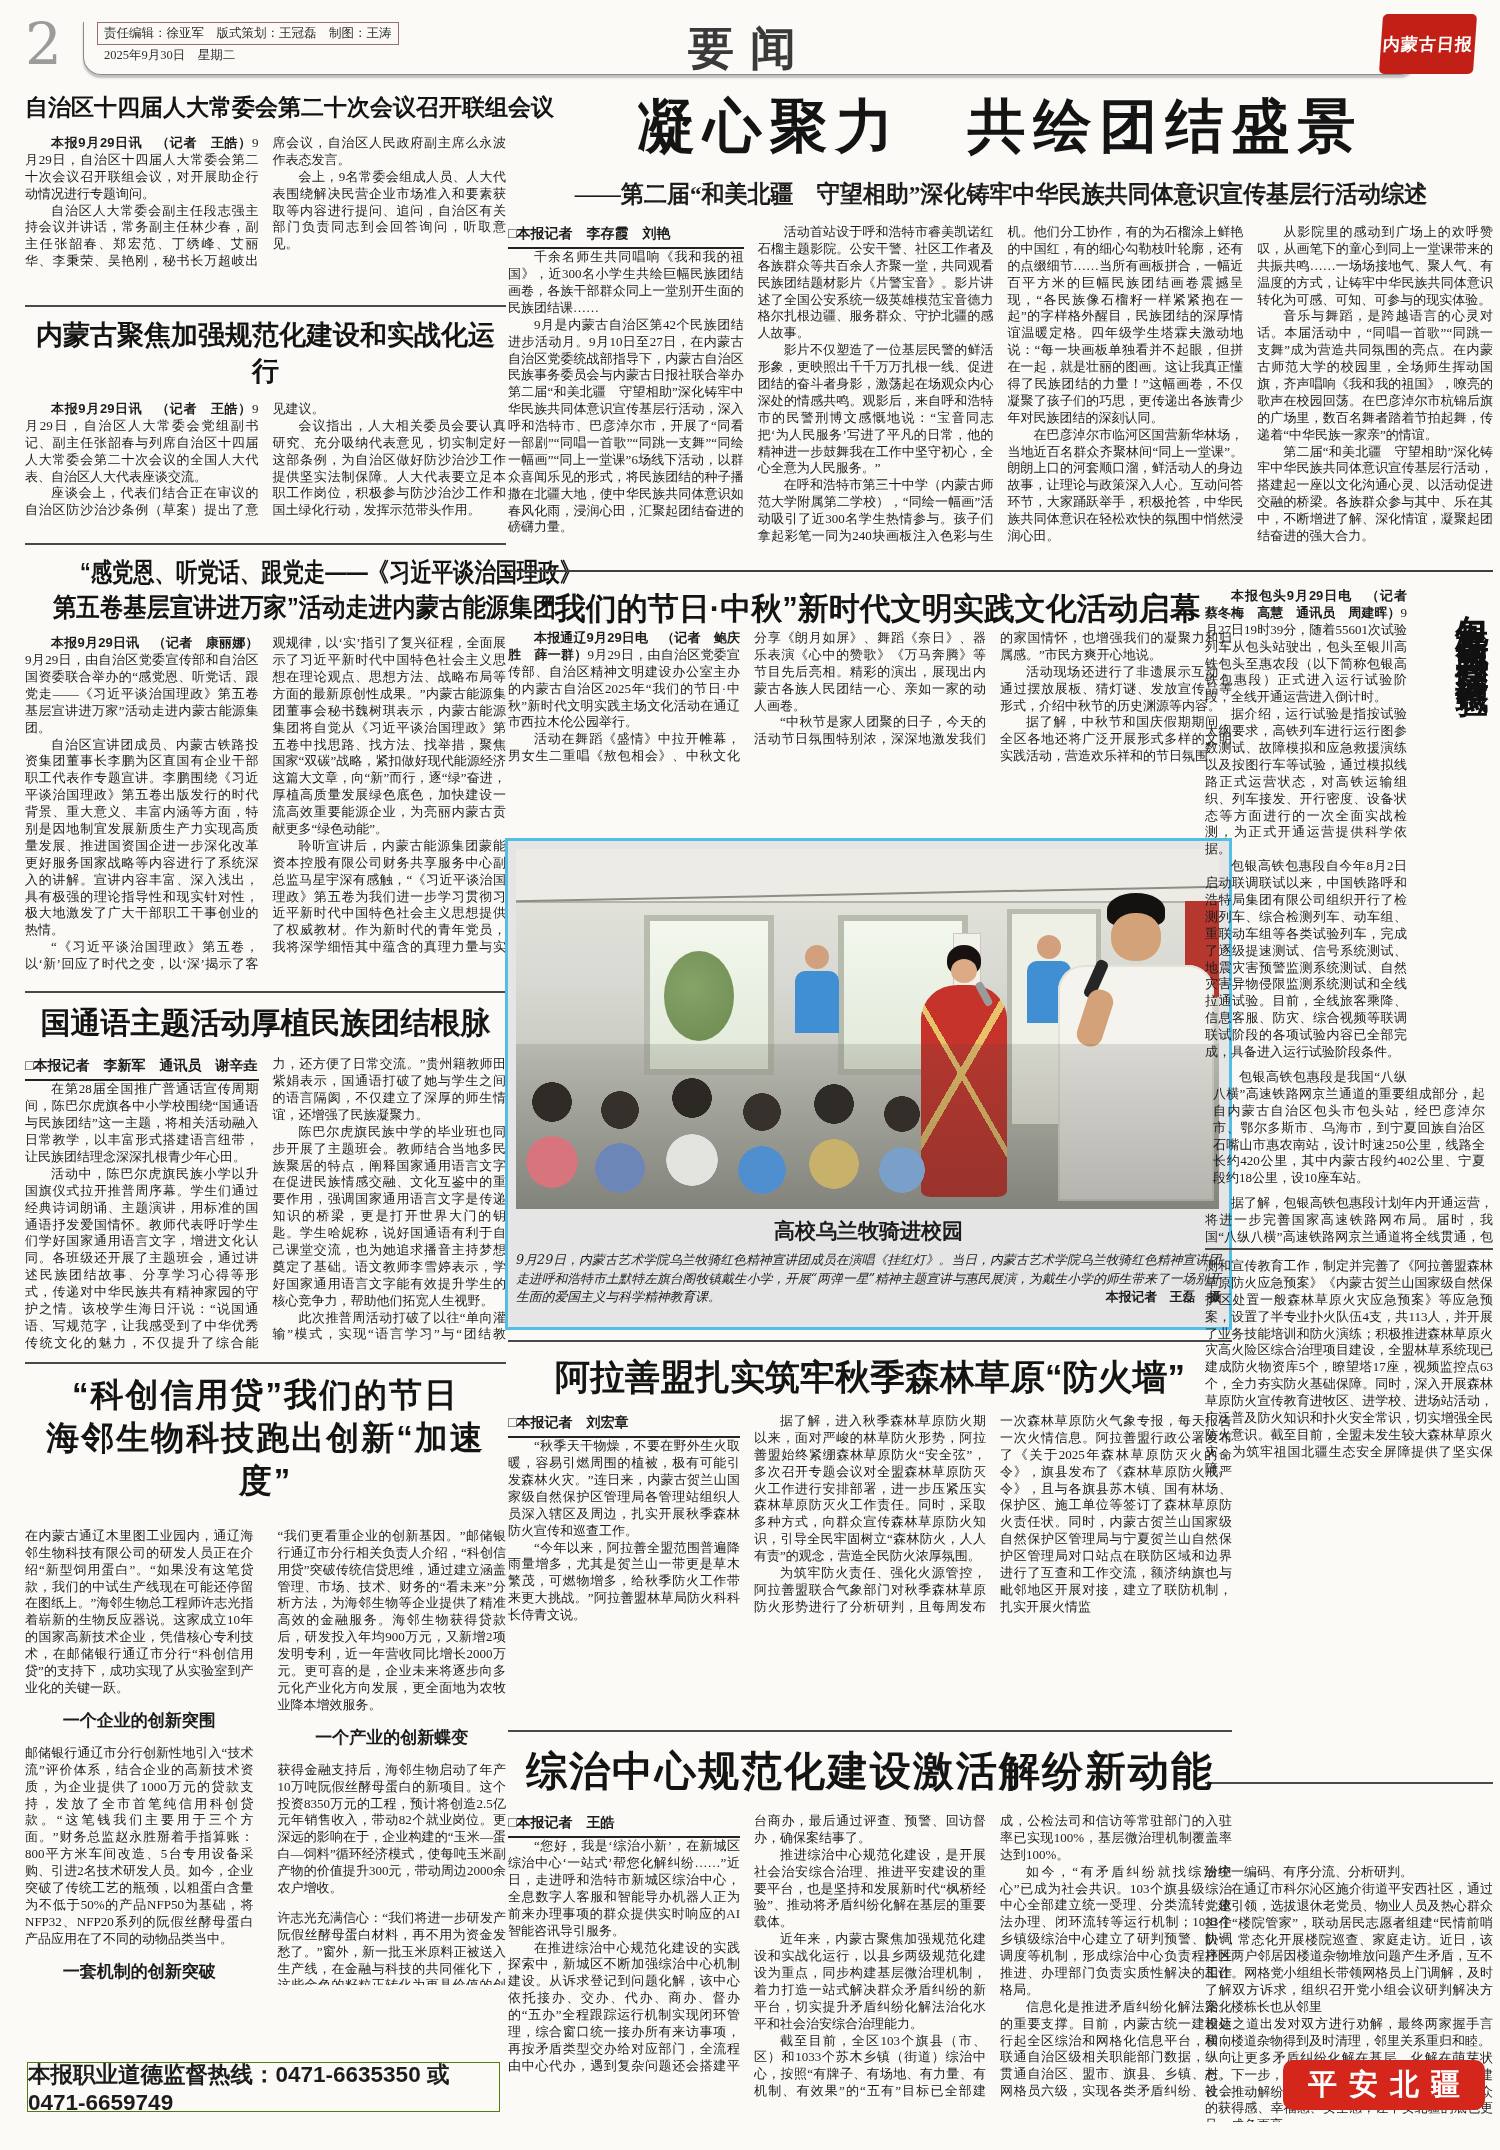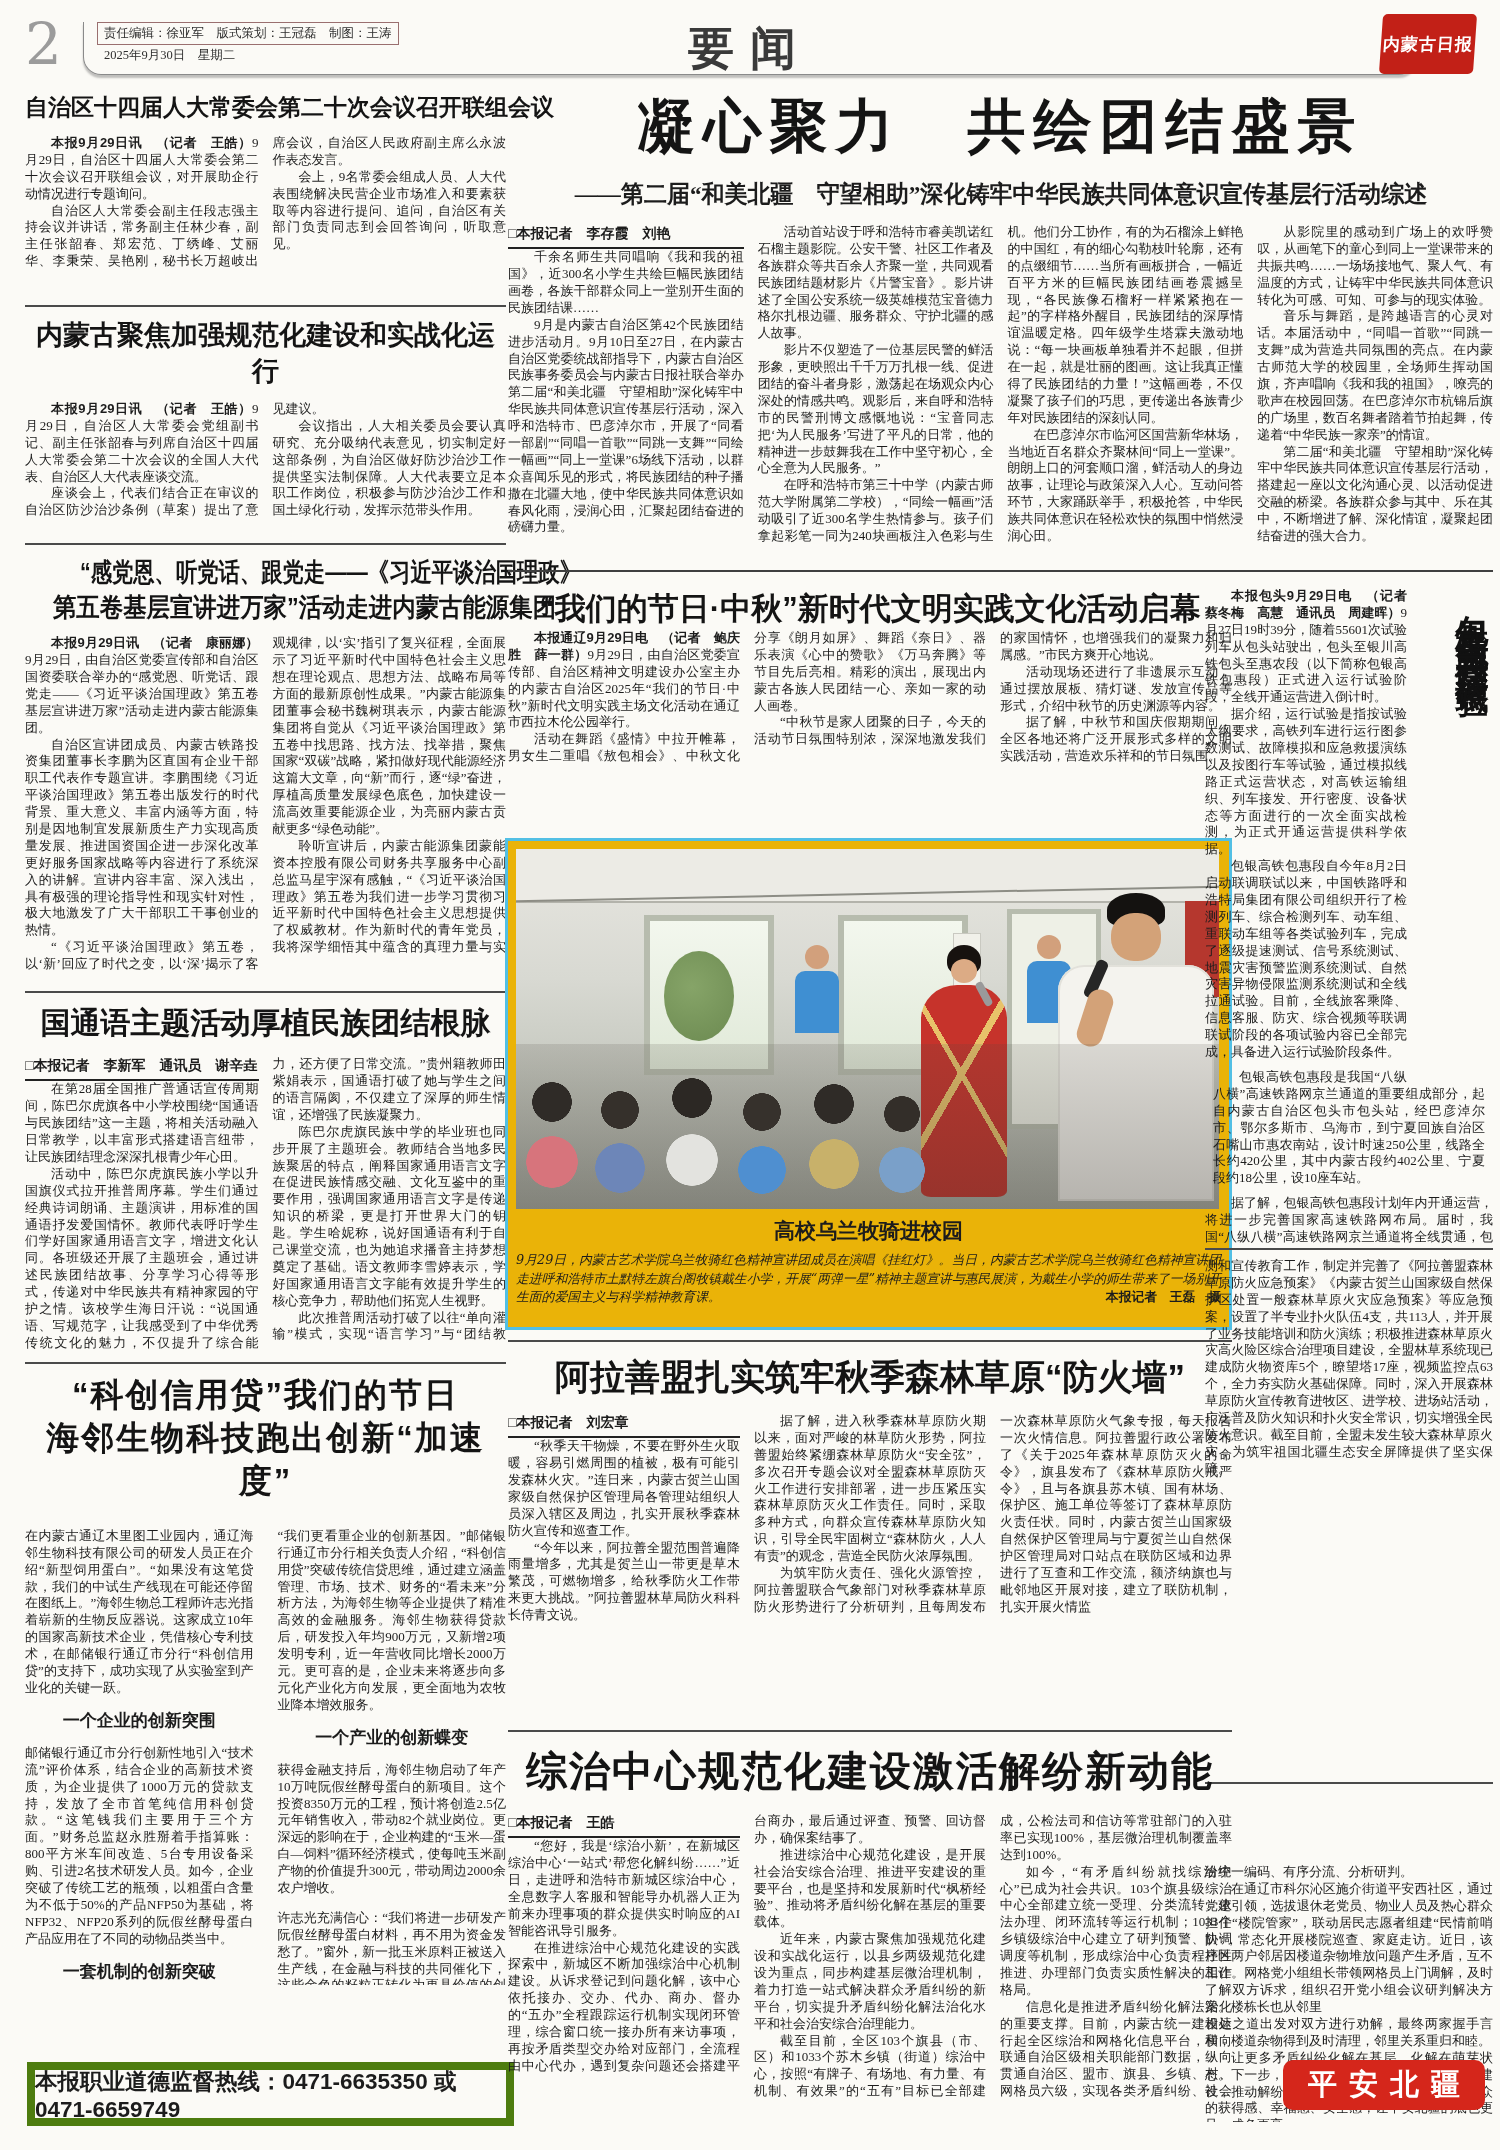--- a/index.html
+++ b/index.html
@@ -28,35 +28,35 @@
   .byline{font-family:"Liberation Sans",sans-serif;font-weight:bold;font-size:14px;
           border-bottom:2px solid #222;padding-bottom:5px;margin:0 0 7px 0;break-inside:avoid;text-indent:0!important;}
   .subhead{font-family:"Liberation Sans",sans-serif;font-weight:bold;font-size:17px;text-align:center;
            margin:8px 0 6px 0;text-indent:0!important;}
   .rule{border:0;border-top:2px solid #4a4a4a;margin:10px 0;}
   
   .leftcol{position:absolute;left:25px;top:92px;width:481px;}
   .lead b{font-family:"Liberation Sans",sans-serif;}
   .l5cols{display:flex;gap:24px;overflow:hidden;height:470px;}
   .l5cols>div{flex:1;text-align:justify;font-size:13px;line-height:1.3;}
-  .hotline{position:absolute;left:27px;top:2062px;width:471px;height:48px;border:8px solid #4d7c0f;
+  .hotline{position:absolute;left:27px;top:2062px;width:471px;height:48px;border:1px solid #4d7c0f;
            display:flex;align-items:center;justify-content:center;font-family:"Liberation Sans",sans-serif;
            font-weight:bold;font-size:22.5px;}
   
   .centerA{position:absolute;left:508px;top:88px;width:985px;}
   .centerA h1{font-size:58px;letter-spacing:8px;margin:0 0 12px 0;}
   .centerA .sub{font-size:24px;font-weight:bold;text-align:center;margin:0 0 14px 0;font-family:"Liberation Serif",serif;}
   .centerA .body-cols{height:352px;}
   .main-rule{position:absolute;left:508px;top:570px;width:985px;border:0;border-top:2px solid #3f3f3f;margin:0;}
   
   .mid{position:absolute;left:508px;top:588px;width:724px;}
   .mid h1{font-size:31px;margin:0 0 0 0;text-align:center;}
   .mid .body-cols{height:176px;}
   
-  .photoblock{position:absolute;left:505px;top:838px;width:727px;height:492px;background:#eab308;
+  .photoblock{position:absolute;left:505px;top:838px;width:727px;height:492px;background:#e5e5e5;
               border:3px solid #52bfe4;box-sizing:border-box;padding:8px;}
   .photo{position:relative;width:703px;height:360px;overflow:hidden;
          background:linear-gradient(180deg,#e8e7e1 0%,#d8d9d2 36%,#c6c9c0 62%,#a8aca2 100%);}
   .ph-ceiling{position:absolute;left:0;top:0;width:100%;height:52px;background:#ecebe5;border-bottom:2px solid #b3b3ab;}
   .ph-wire{position:absolute;left:0;top:44px;width:100%;height:2px;background:#8d8d85;transform:skewY(-1.2deg);}
   .ph-win{position:absolute;top:66px;width:118px;height:148px;border:6px solid #b7bcae;
           background:linear-gradient(#f3f7ee,#e0e9d8);}
   .ph-tree{position:absolute;left:14px;top:30px;width:70px;height:90px;border-radius:50%;
            background:radial-gradient(circle at 40% 40%,#86a468,#6c8a51);}
   .ph-door{position:absolute;right:118px;top:60px;width:84px;height:210px;background:#eef0e6;border:5px solid #b7bcae;}

